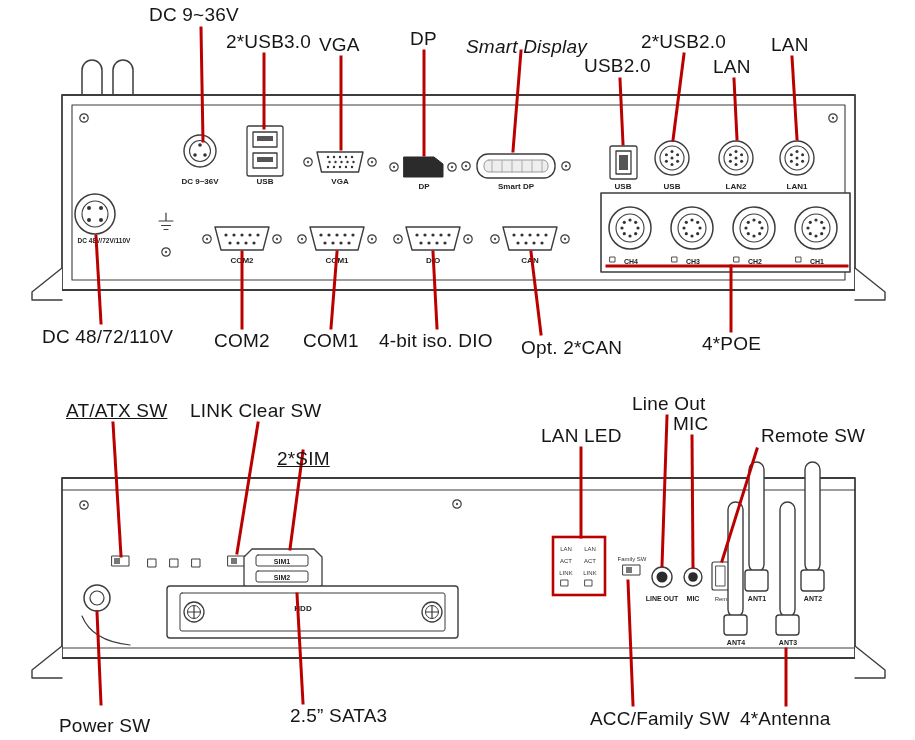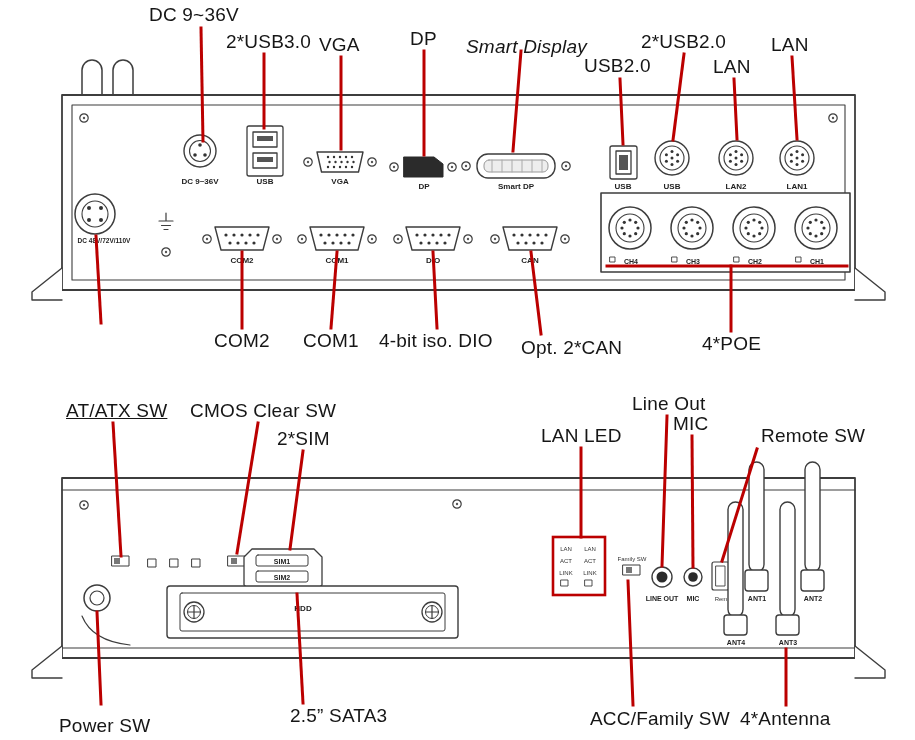--- a/index.html
+++ b/index.html
@@ -367,29 +367,30 @@
 <div class="co" style="left:149px; top:4px;">DC 9~36V</div>
 <div class="co" style="left:219px; top:31px;margin-left:7px;">2*USB3.0</div>
 <div class="co" style="left:319px; top:34px;">VGA</div>
 <div class="co" style="left:410px; top:28px;">DP</div>
 <div class="co" style="left:466px; top:36px;font-style:italic;">Smart Display</div>
 <div class="co" style="left:584px; top:55px;">USB2.0</div>
 <div class="co" style="left:641px; top:31px;">2*USB2.0</div>
 <div class="co" style="left:713px; top:56px;">LAN</div>
 <div class="co" style="left:771px; top:34px;">LAN</div>
 
+<div class="co" style="left:42px;  top:326px;">DC 48/72/110V</div>
 <div class="co" style="left:214px; top:330px;">COM2</div>
 <div class="co" style="left:303px; top:330px;">COM1</div>
 <div class="co" style="left:379px; top:330px;">4-bit iso. DIO</div>
 <div class="co" style="left:521px; top:337px;">Opt. 2*CAN</div>
 <div class="co" style="left:702px; top:333px;">4*POE</div>
 
 <div class="co" style="left:66px;  top:400px;text-decoration:underline;">AT/ATX SW</div>
-<div class="co" style="left:190px; top:400px;">CMOS Clear SW</div>
-<div class="co" style="left:277px; top:428px;">2*SIM</div>
+<div class="co" style="left:190px; top:400px;">LINK Clear SW</div>
+<div class="co" style="left:277px; top:448px;text-decoration:underline;">2*SIM</div>
 <div class="co" style="left:541px; top:425px;">LAN LED</div>
 <div class="co" style="left:632px; top:393px;">Line Out</div>
 <div class="co" style="left:673px; top:413px;">MIC</div>
 <div class="co" style="left:713px; top:425px;margin-left:48px;">Remote SW</div>
 
 <div class="co" style="left:59px;  top:706px;margin-top:9px;">Power SW</div>
 <div class="co" style="left:254px; top:705px;margin-left:36px;">2.5” SATA3</div>
 <div class="co" style="left:566px; top:708px;margin-left:24px;">ACC/Family SW</div>
 <div class="co" style="left:740px; top:708px;">4*Antenna</div>
 

